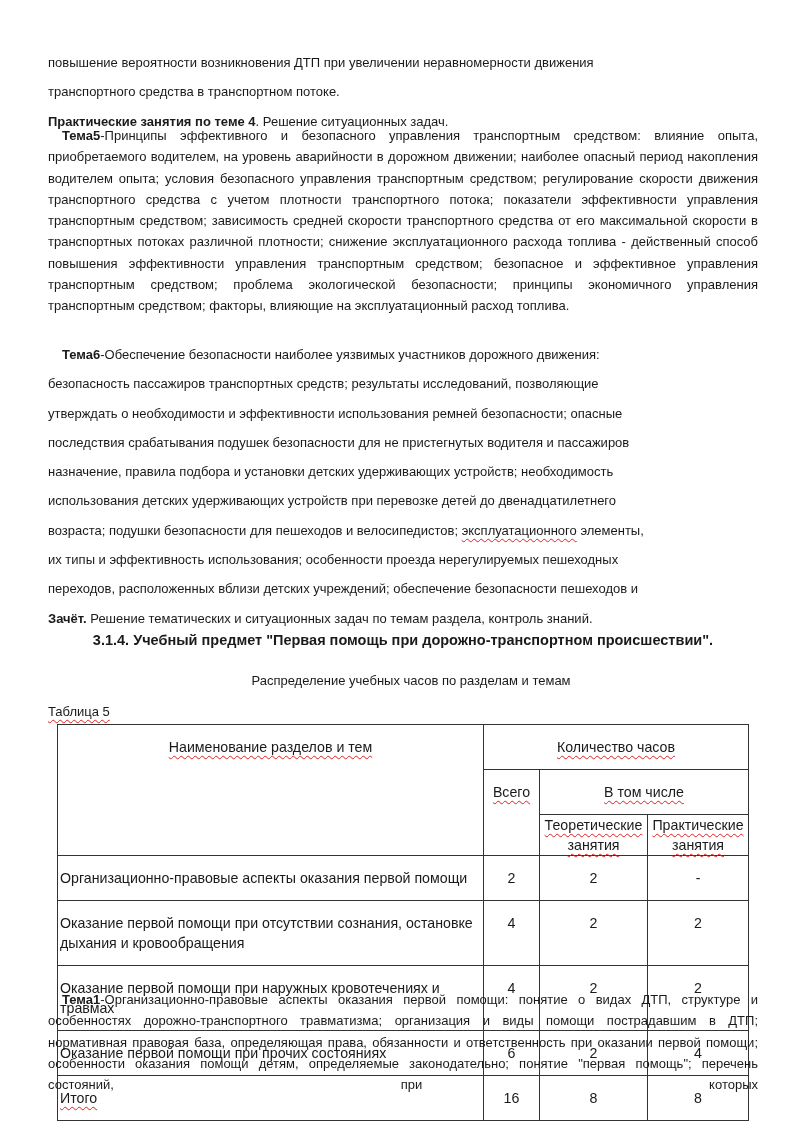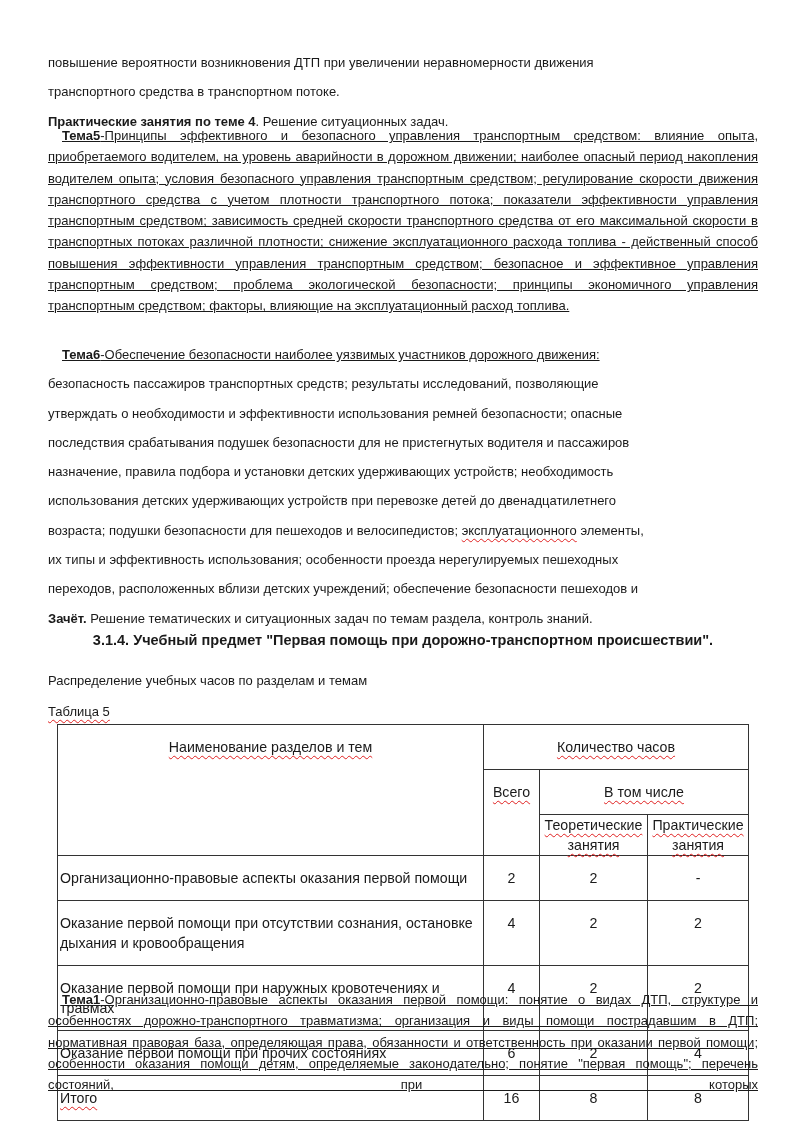--- a/index.html
+++ b/index.html
@@ -2,24 +2,24 @@
 <html><head>
 <meta charset="utf-8">
 <style>
   html, body { margin: 0; padding: 0; background: #ffffff; }
   body {
     width: 798px; height: 1142px; position: relative; overflow: hidden;
     font-family: "Liberation Sans", sans-serif; color: #1a1a1a;
   }
   .p { font-size: 13px; line-height: 21.3px; margin: 8px; }
   .j { text-align: justify; text-align-last: left; }
-  .indent { text-indent: 14px; text-decoration: underline; }
+  .indent { text-indent: 14px; }
   b { font-weight: bold; }
   .heading { font-size: 14.5px; font-weight: bold; text-align: center; margin: 0; }
-  .center { }
+  .center { text-align: center; }
   .right { text-align: left; }
   .spell { text-decoration: underline wavy #e02020; text-decoration-thickness: 1px; text-underline-offset: 3px; }
   table.t {
     position: absolute; left: 57px; top: 724px; border-collapse: collapse;
     font-size: 14.2px; line-height: 20px;
   }
   table.t td { border: 1.3px solid #333; padding: 12px 2px; vertical-align: top; }
   table.t td.num { text-align: center; }
   table.t td.hc { text-align: center; }
 </style>

